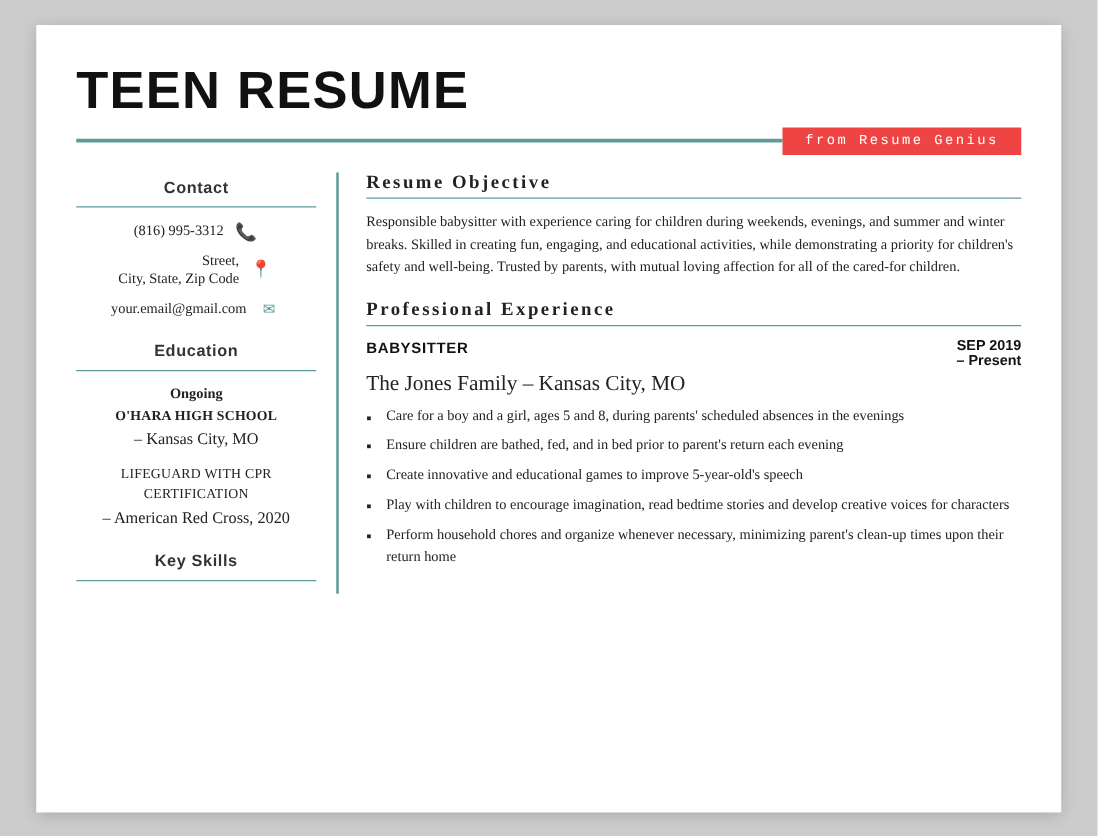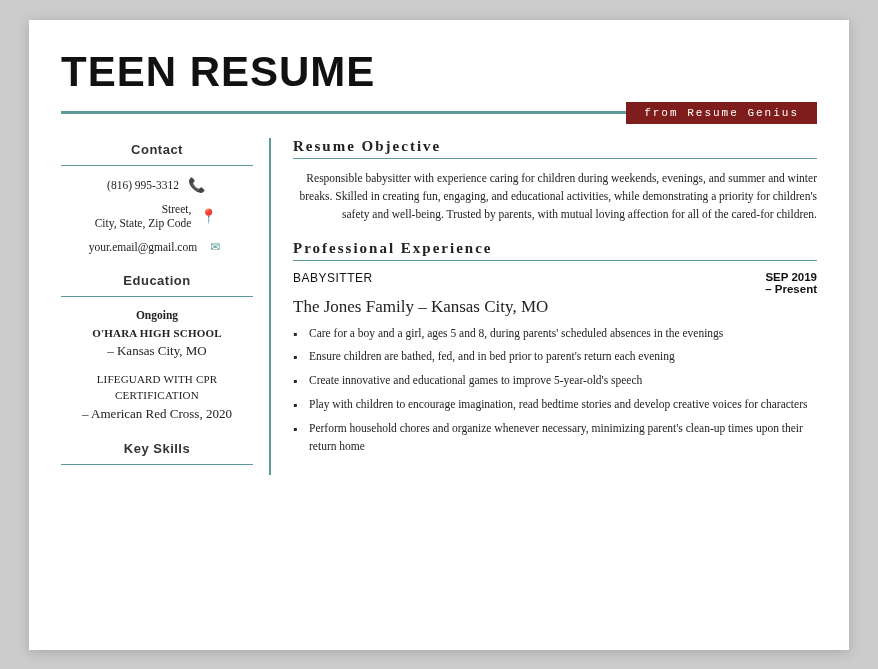--- a/index.html
+++ b/index.html
@@ -32,21 +32,21 @@
       align-items: center;
       margin-top: 6px;
       margin-bottom: 0px;
     }
     .header-line {
       flex: 1;
       height: 3px;
       background: #5d9a9a;
     }
     .header-badge {
-      background: #7f1d1d;
+      background: #ef4444;
       color: #fff;
       font-family: 'Courier New', monospace;
       font-size: 11px;
       letter-spacing: 2px;
       padding: 5px 18px;
       white-space: nowrap;
       margin-left: 0;
     }
     
     .main-columns {
@@ -156,32 +156,31 @@
       border-bottom: 1.5px solid #5d9a9a;
       padding-bottom: 3px;
       margin-bottom: 10px;
       margin-top: 0;
     }
     .objective-text {
       font-size: 11.5px;
       color: #222;
       line-height: 1.6;
       margin-bottom: 16px;
-      text-align: right;
     }
     .exp-header-row {
       display: flex;
       justify-content: space-between;
       align-items: flex-start;
       margin-bottom: 2px;
     }
     .exp-job-title {
       font-family: Arial, sans-serif;
       font-size: 12px;
-      font-weight: normal;
+      font-weight: bold;
       color: #111;
       letter-spacing: 0.5px;
       text-transform: uppercase;
     }
     .exp-date {
       font-family: Arial, sans-serif;
       font-size: 11.5px;
       font-weight: bold;
       color: #111;
       text-align: right;

